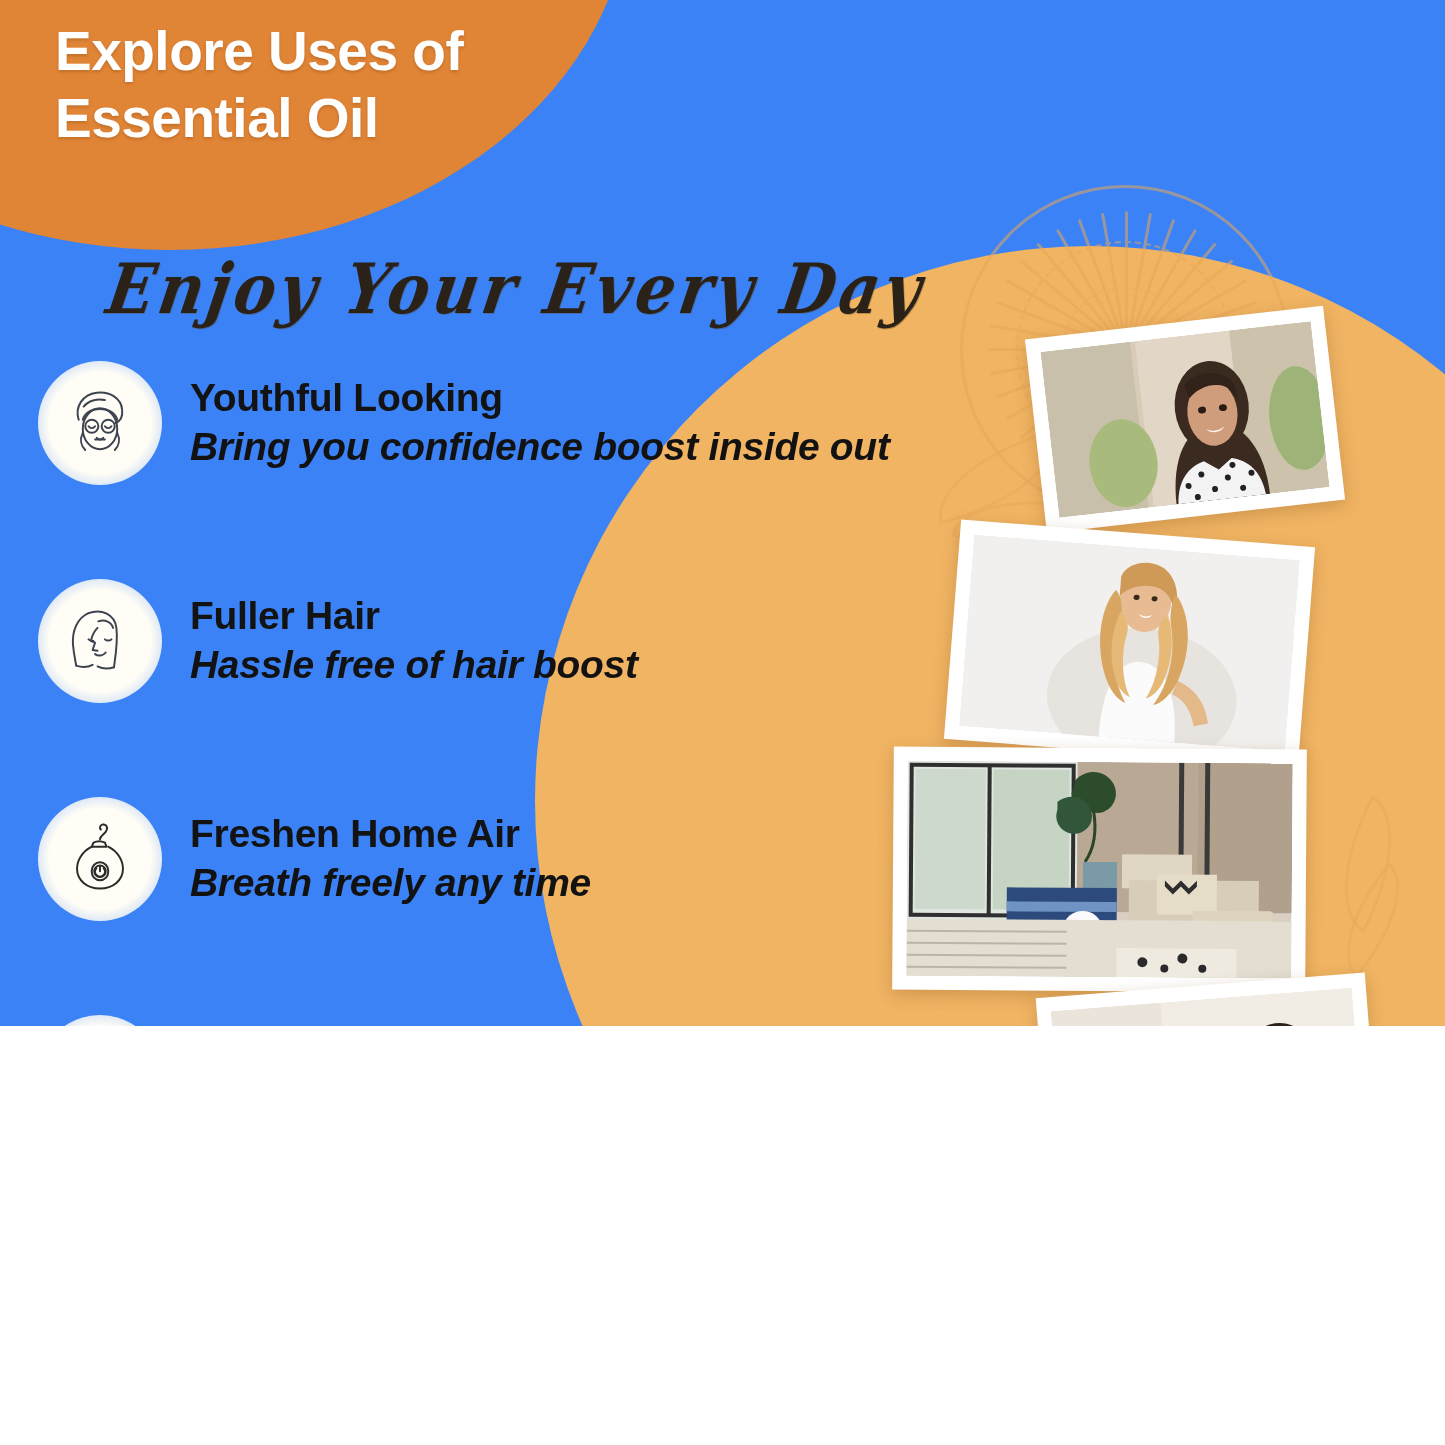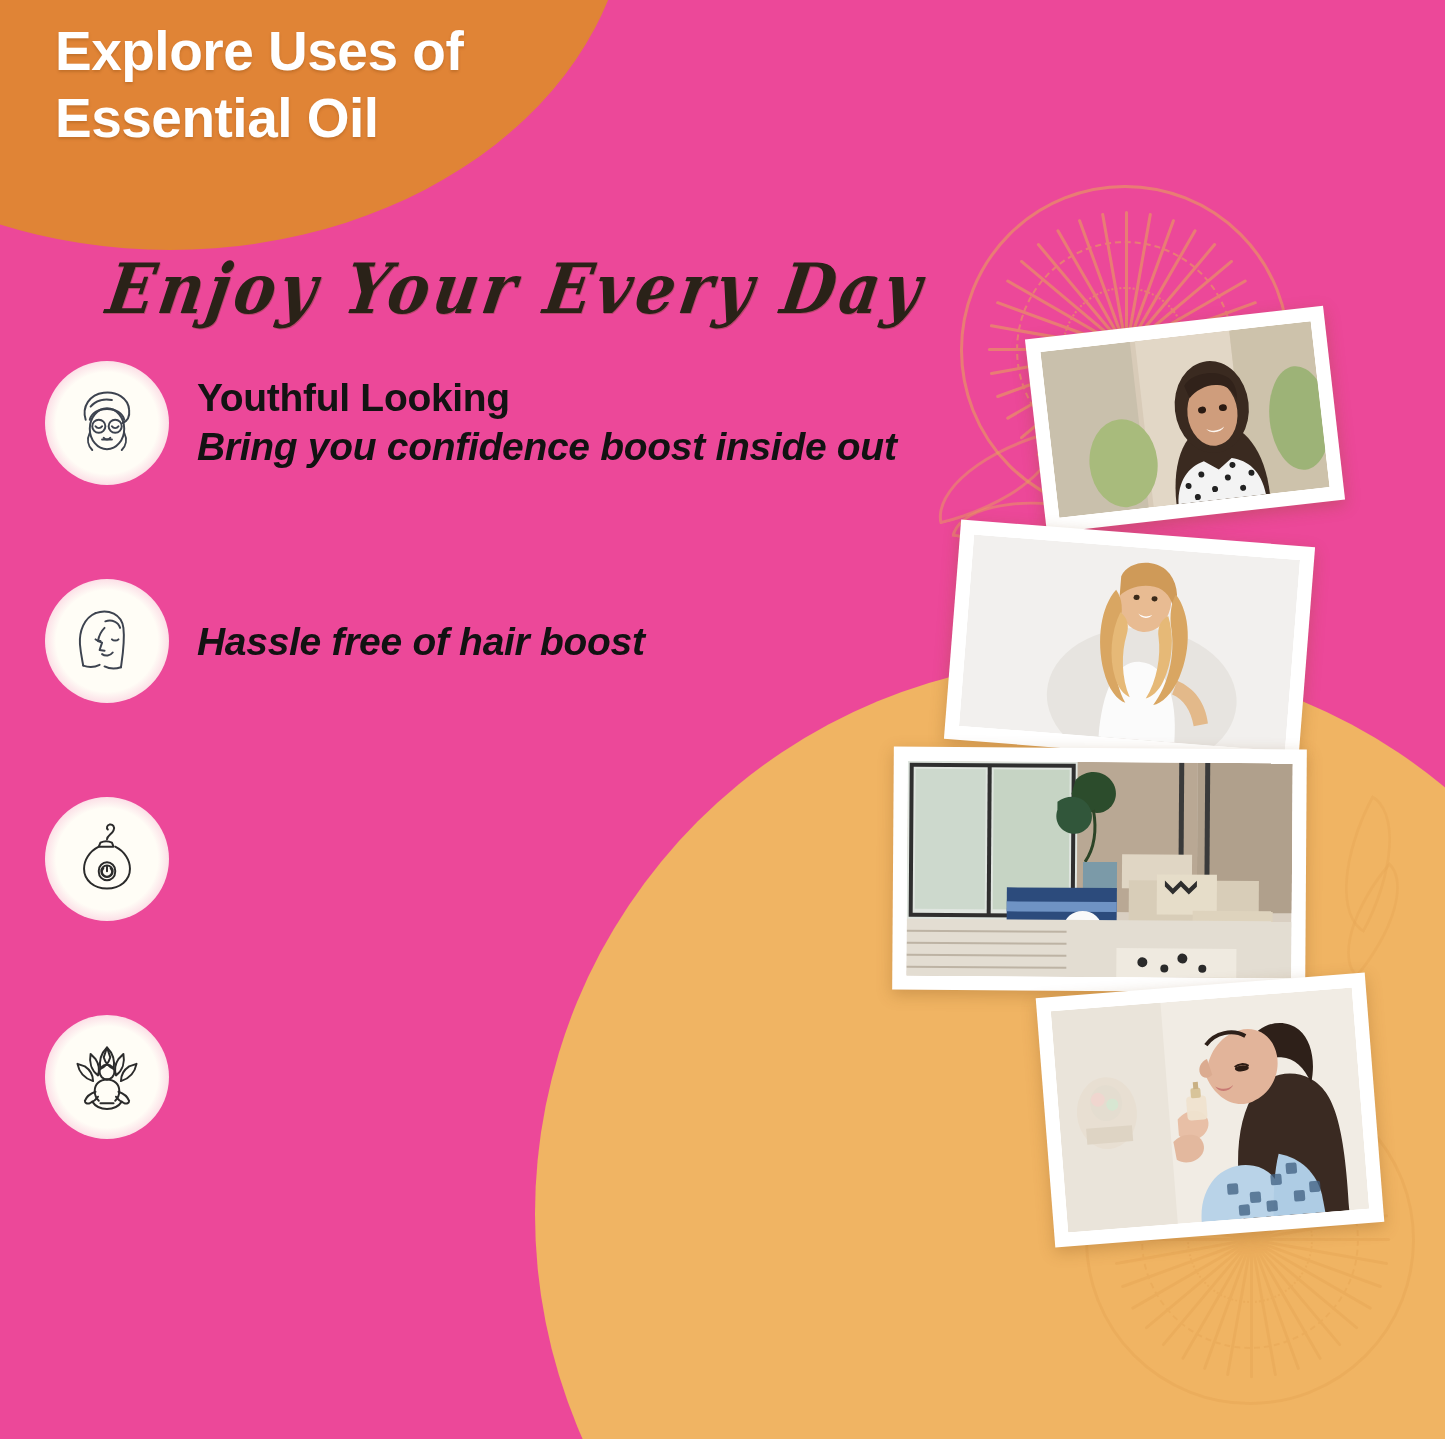--- a/index.html
+++ b/index.html
@@ -4,23 +4,23 @@
 <title>Explore Uses of Essential Oil</title>
 <style>
   html, body {
     margin: 0;
     padding: 0;
     background: #ffffff;
   }
   #poster {
     position: relative;
     width: 1445px;
-    height: 1439px;
+    height: 1026px;
     overflow: hidden;
-    background: #ec4899;
+    background: #3b82f6;
     font-family: "Liberation Sans", sans-serif;
   }
 
   
   .bg-circle-dark {
     position: absolute;
     right: -200px;
     bottom: -330px;
     width: 1110px;
     height: 1110px;
@@ -118,21 +118,21 @@
     letter-spacing: 4px;
     transform: skewX(-9deg) scaleY(1.12);
     transform-origin: left center;
     text-shadow: 1px 1px 0 rgba(90,65,25,.35);
     white-space: nowrap;
   }
 
   
   .features {
     position: absolute;
-    left: 7px;
+    left: 0;
     top: 360px;
     width: 1040px;
   }
   .feature-row {
     position: relative;
     display: flex;
     align-items: center;
     height: 125px;
     margin-bottom: 93px;
   }
@@ -347,35 +347,40 @@
           <path d="M21 80c6 2 14 2 20-1"></path>
           <path d="M67 82c-6 2-14 2-20-1"></path>
           <path d="M47 34c-4 4-7 10-8 16l5 2-3 9 6 1"></path>
           <path d="M44 66c4 3 10 2 13-2"></path>
           <path d="M56 48c2 2 6 2 8 0"></path>
           <path d="M42 50c-3 0-5-1-6-2"></path>
           <path d="M48 26c8-3 16 1 18 8"></path>
         </svg>
       </div>
       <div class="feature-text">
+        <div class="feature-title">Fuller Hair</div>
         <div class="feature-sub">Hassle free of hair boost</div>
       </div>
     </div>
 
     <div class="feature-row">
       <div class="icon-badge">
         <svg viewBox="0 0 100 100" fill="none" stroke="#2b2b2b" stroke-width="2.4" stroke-linecap="round" stroke-linejoin="round">
           <path d="M50 26c0-5 6-6 8-11 2-4-1-8-5-7-3 1-4 4-2 6"></path>
           <path d="M42 30c4-2 10-2 14 0l2 5H40z"></path>
           <path d="M40 35C28 41 22 52 22 62c0 14 12 24 28 24s28-10 28-24c0-10-6-21-18-27"></path>
           <rect x="40" y="54" width="20" height="22" rx="10"></rect>
           <circle cx="50" cy="65" r="7"></circle>
           <path d="M50 59v6"></path>
           <path d="M45.5 61.5a6 6 0 1 0 9 0"></path>
         </svg>
+      </div>
+      <div class="feature-text">
+        <div class="feature-title">Freshen Home Air</div>
+        <div class="feature-sub">Breath freely any time</div>
       </div>
     </div>
 
     <div class="feature-row">
       <div class="icon-badge">
         <svg viewBox="0 0 100 100" fill="none" stroke="#2b2b2b" stroke-width="2.4" stroke-linecap="round" stroke-linejoin="round">
           <path d="M50 14c-7 7-10 16-8 26 5-2 10-7 12-14z"></path>
           <path d="M50 14c7 7 10 16 8 26-5-2-10-7-12-14z"></path>
           <path d="M30 22c-2 10 1 20 9 26 2-6 1-14-3-20z"></path>
           <path d="M70 22c2 10-1 20-9 26-2-6-1-14 3-20z"></path>

